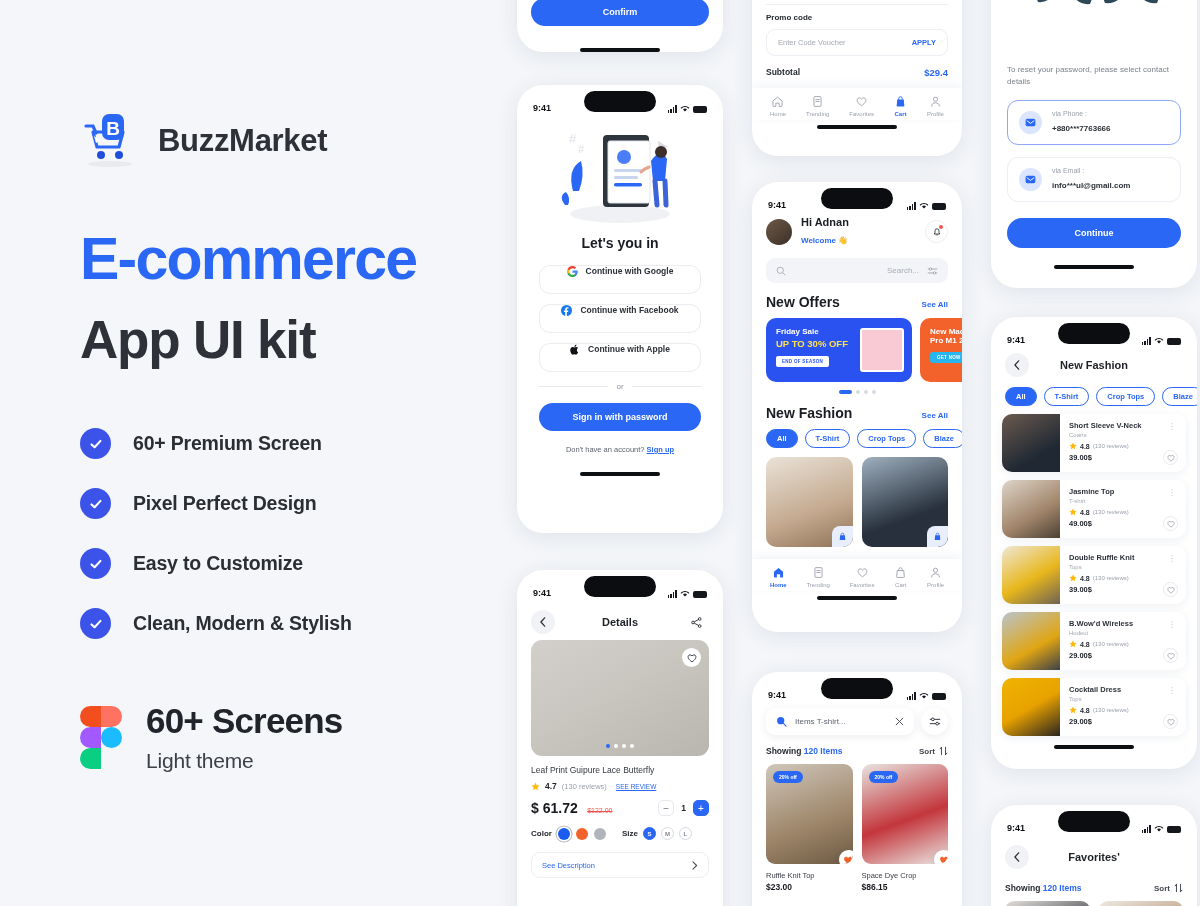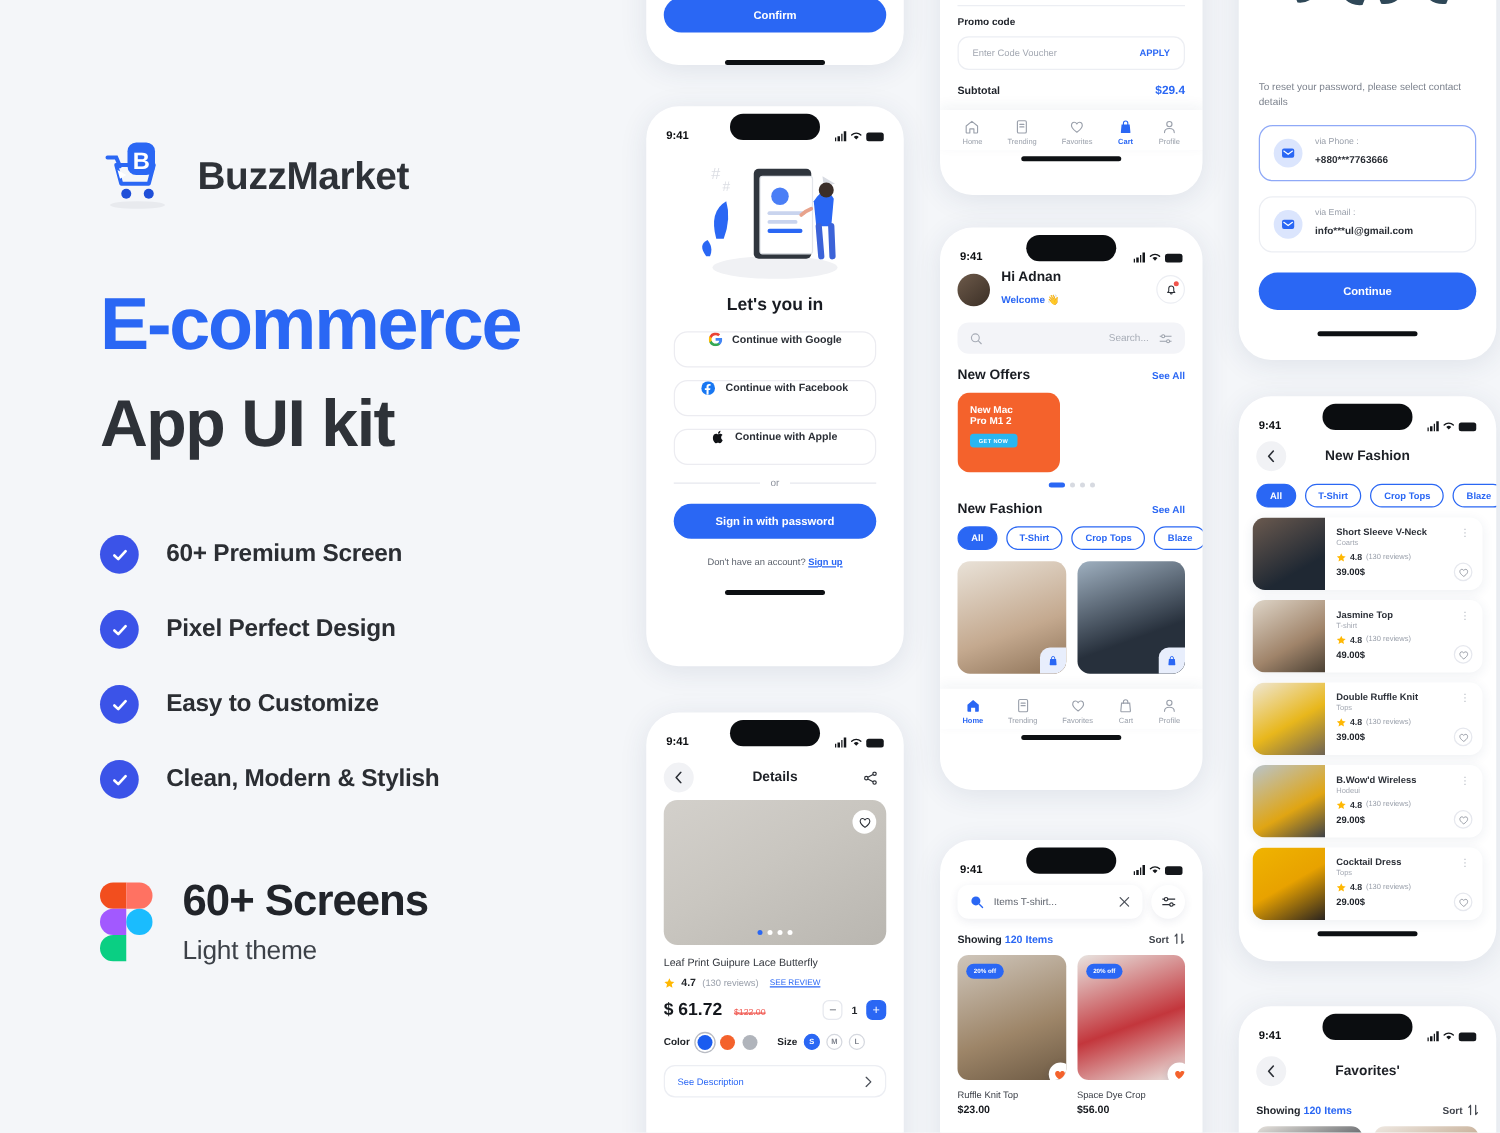--- a/index.html
+++ b/index.html
@@ -192,21 +192,21 @@
   .bell .dot { position: absolute; right: 4px; top: 4px; width: 4px; height: 4px; border-radius: 50%; background: #f0544c; }
   .searchbar {
     margin: 11px 14px 0; background: #f3f4f8; border-radius: 9px; height: 25px;
     display: flex; align-items: center; padding: 0 10px; gap: 8px;
   }
   .searchbar .ph { font-size: 8px; color: #a7acb6; flex: 1; text-align: right; }
   .sec-head {
     display: flex; justify-content: space-between; align-items: baseline;
     margin: 11px 14px 0;
   }
-  .sec-head .t { font-size: 11px; font-weight: bold; color: #191c22; }
+  .sec-head .t { font-size: 14px; font-weight: bold; color: #191c22; }
   .sec-head .a { font-size: 8px; font-weight: bold; color: #2a67f4; }
   .carousel { display: flex; gap: 8px; margin: 8px 0 0 14px; overflow: hidden; }
   .banner { border-radius: 10px; padding: 9px 10px; flex: none; position: relative; overflow: hidden; }
   .banner.b1 { background: #2a52f0; width: 146px; height: 64px; }
   .banner.b2 { background: #f4622c; width: 82px; height: 64px; }
   .banner .t1 { font-size: 8px; font-weight: bold; color: #fff; }
   .banner .t2 { font-size: 9.5px; font-weight: bold; color: #ffe14d; margin-top: 2px; }
   .banner .tag {
     display: inline-block; background: #fff; color: #2a52f0; font-size: 4.5px; font-weight: bold;
     padding: 3px 6px; border-radius: 2px; margin-top: 5px; letter-spacing: .3px;
@@ -662,20 +662,26 @@
         <circle cx="9.5" cy="8.5" r="1.5" fill="#fff" stroke="#9aa0ab" stroke-width="1.1"></circle>
       </svg>
   </div>
 
   <div class="sec-head">
     <span class="t">New Offers</span>
     <span class="a">See All</span>
   </div>
 
   <div class="carousel">
+    <div class="banner b1">
+      <div class="t1">Friday Sale</div>
+      <div class="t2">UP TO 30% OFF</div>
+      <div class="tag">END OF SEASON</div>
+      <span class="girl"></span>
+    </div>
     <div class="banner b2">
       <div class="t1">New Mac</div>
       <div class="t1">Pro M1 2</div>
       <div class="cta">GET NOW</div>
     </div>
   </div>
   <div class="pager">
       <i class="on"></i>
       <i></i>
       <i></i>
@@ -819,21 +825,21 @@
     <div class="gcard">
       <div class="gimg g2">
         <span class="off-badge">20% off</span>
         <span class="heart-fab">
           <svg width="10" height="10" viewBox="0 0 14 13">
               <path d="M7 12 C2 8.5 1 6 1.8 3.8 C2.6 1.7 5.4 1.4 7 3.6 C8.6 1.4 11.4 1.7 12.2 3.8 C13 6 12 8.5 7 12z" fill="#f4622c"></path>
             </svg>
         </span>
       </div>
       <div class="gname">Space Dye Crop</div>
-      <div class="gprice">$56.00</div>
+      <div class="gprice">$86.15</div>
     </div>
   </div>
 </div>
 
 <div class="phone" id="p7">
   <div class="reset-illus">
     <svg viewBox="0 0 206 150" width="206" height="150">
       <rect x="104" y="48" width="42" height="34" rx="4" fill="#e7e9ee"></rect>
       <path d="M112 48 v-9 a13 13 0 0 1 26 0 v9" fill="none" stroke="#e7e9ee" stroke-width="7"></path>
       <circle cx="125" cy="62" r="4" fill="#cfd3da"></circle>

